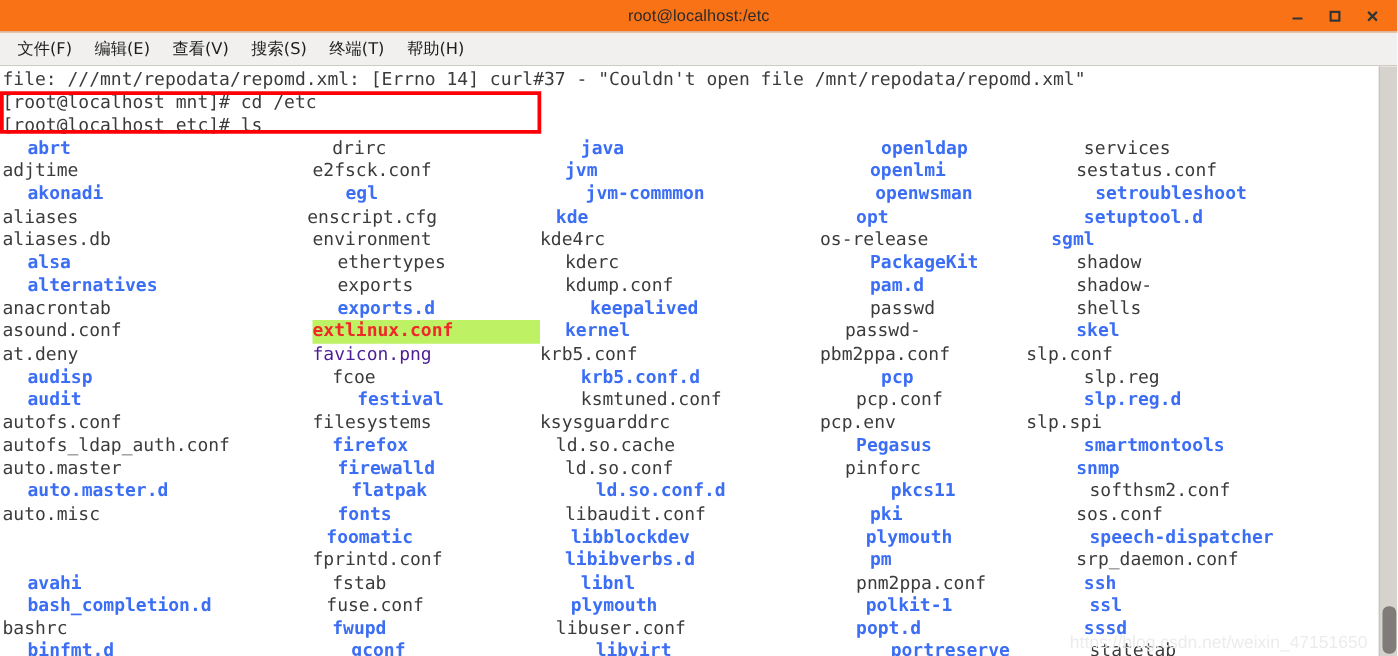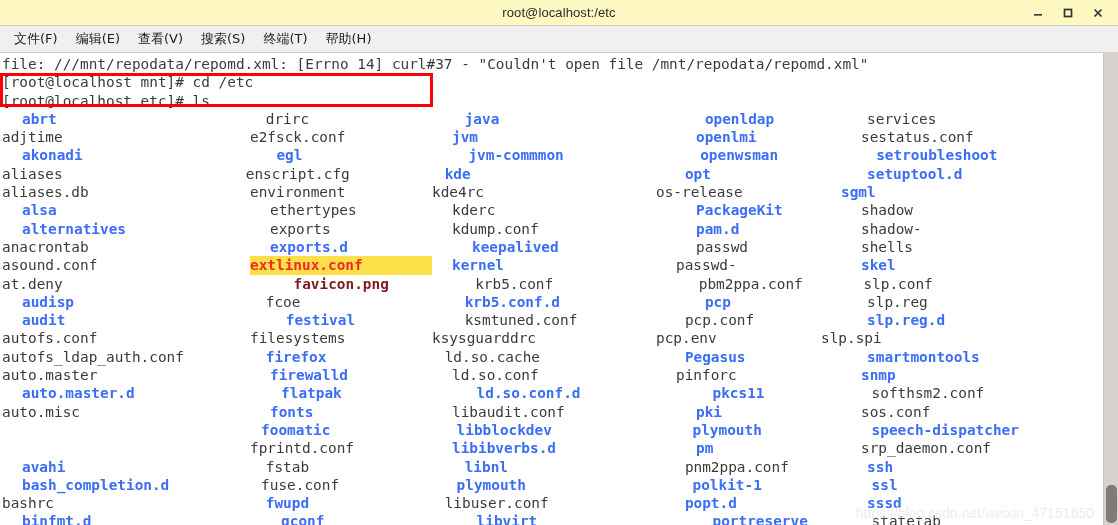--- a/index.html
+++ b/index.html
@@ -16,21 +16,21 @@
     background: #ffffff;
     display: flex;
     flex-direction: column;
   }
 
   
   .titlebar {
     position: relative;
     height: 26px;
     min-height: 26px;
-    background: #fef9c3;
+    background: #f97316;
     border-bottom: 1px solid #d4d0cb;
     display: flex;
     align-items: center;
     justify-content: center;
     text-align: right;
   }
   .title-text {
     font-size: 13px;
     color: #2b2b2b;
     font-family: "Liberation Sans", sans-serif;
@@ -106,23 +106,23 @@
   }
   .c0 { width: 248px; }
   .c1 { width: 182px; }
   .c2 { width: 224px; }
   .c3 { width: 165px; }
   .c4 { width: 240px; }
 
   
   .f-plain { color: #3b3b3b; }
   .f-dir   { color: #3b6ef5; font-weight: bold; margin-left: 20px; }
-  .f-link  { color: #7f1d1d; font-weight: bold; margin-left: 44px; }
+  .f-link  { color: #4c1d95; font-weight: normal; }
   .f-exec  { color: #19a319; font-weight: bold; margin-top: 39px; }
-  .f-orphan{ color: #ef2929; font-weight: bold; background: #fde047; }
+  .f-orphan{ color: #ef2929; font-weight: bold; background: #bef264; }
 
   
   .annot-rect {
     position: absolute;
     left: 0px;
     top: 20px;
     width: 433px;
     height: 34px;
     border: 3px solid #fb0007;
     pointer-events: none;

